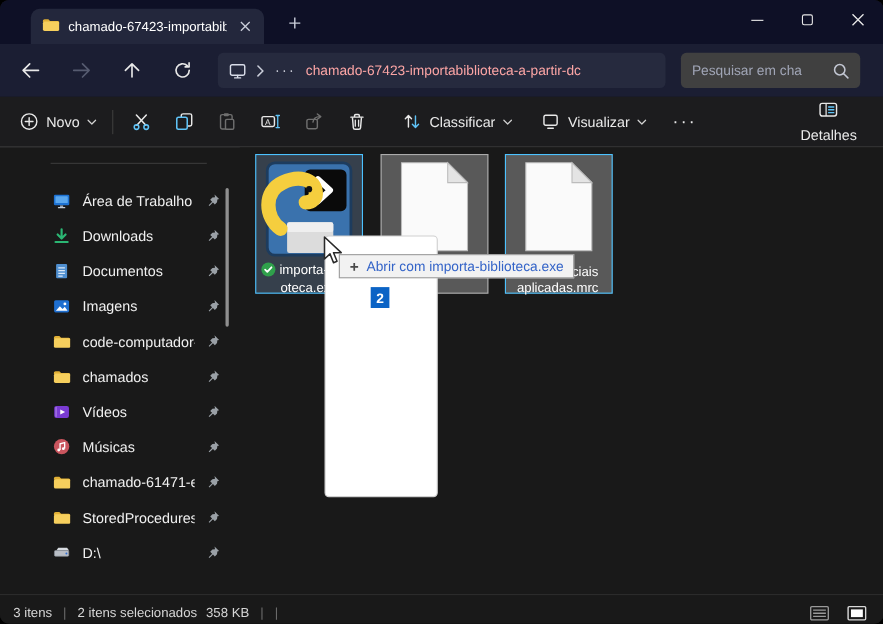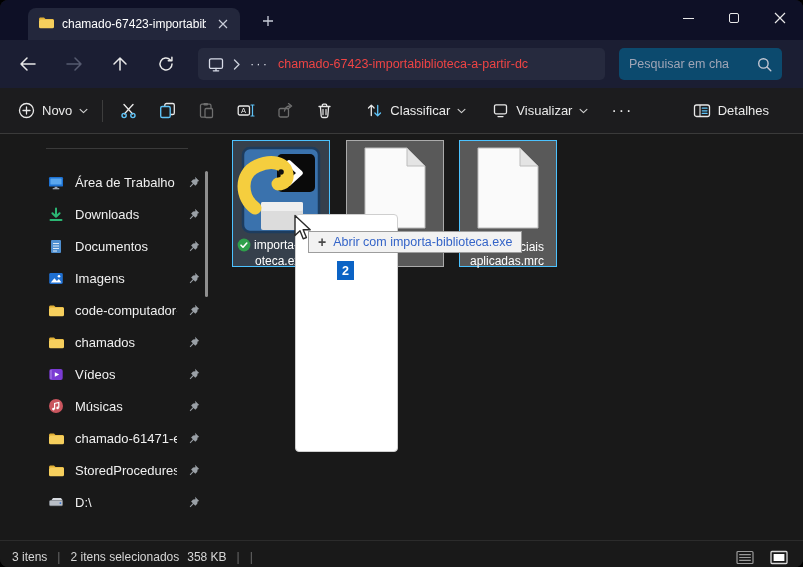--- a/index.html
+++ b/index.html
@@ -17,32 +17,32 @@
   .win-controls{position:absolute;right:0;top:0;height:36px;display:flex;}
   .win-btn{width:46px;height:36px;display:flex;align-items:center;justify-content:center;}
   .glyph-min{width:11px;height:0;border-top:1.3px solid #e8e8e8;display:block;}
   .glyph-max{width:10px;height:10px;border:1.2px solid #e8e8e8;border-radius:2px;display:block;}
 
   
   .navbar{height:48px;background:#1b1e33;display:flex;align-items:center;padding:0 12px;}
   .nav-btn{width:32px;height:32px;display:flex;align-items:center;justify-content:center;margin-right:14px;border-radius:4px;}
   .addressbar{width:407px;height:32px;background:#262a3e;border-radius:5px;display:flex;align-items:center;
     padding:0 10px;gap:9px;margin-left:2px;}
-  .address-text{font-size:12.5px;color:#ef4444;white-space:nowrap;overflow:hidden;}
+  .address-text{font-size:12.5px;color:#fca5a5;white-space:nowrap;overflow:hidden;}
   .dots{font-size:13px;color:#d7dae4;letter-spacing:2px;line-height:10px;}
-  .searchbox{width:163px;height:32px;background:#0c4a6e;border-radius:5px;display:flex;align-items:center;
+  .searchbox{width:163px;height:32px;background:#404040;border-radius:5px;display:flex;align-items:center;
     justify-content:space-between;padding:0 10px;margin-left:14px;}
   .search-text{font-size:12.5px;color:#a0a5b6;white-space:nowrap;overflow:hidden;}
 
   
   .toolbar{height:46px;background:#1c1c1e;border-bottom:1px solid #3a3a3a;display:flex;align-items:center;padding:15px 10px;}
   .tb-btn{display:flex;align-items:center;gap:7px;font-size:13px;color:#eaeaea;padding:6px 8px;border-radius:4px;white-space:nowrap;}
   .tb-icon-btn{padding:6px 11px;}
   .tb-sep{width:1px;height:22px;background:#3d3d3d;margin:0 6px;}
-  .ml-auto{margin-left:auto;margin-right:16px;}
+  .ml-auto{margin-left:auto;margin-right:6px;flex-direction:column;}
 
   
   .bodyrow{display:flex;height:406px;}
   .sidebar{width:218px;position:relative;padding-top:14px;overflow:hidden;flex-shrink:0;padding-left:12px;}
   .sb-divider{height:1px;background:#3a3a3a;margin:0 30px 0 34px;}
   .sb-list{margin-top:17px;}
   .sb-item{height:32px;display:flex;align-items:center;padding-left:36px;padding-right:18px;gap:11px;font-size:13px;color:#f0f0f0;}
   .sb-label{flex:1;white-space:nowrap;overflow:hidden;}
   .sb-item svg{flex-shrink:0;}
   .sb-scrollbar{position:absolute;right:10px;top:37px;width:3px;height:126px;background:#8f8f8f;border-radius:2px;}

